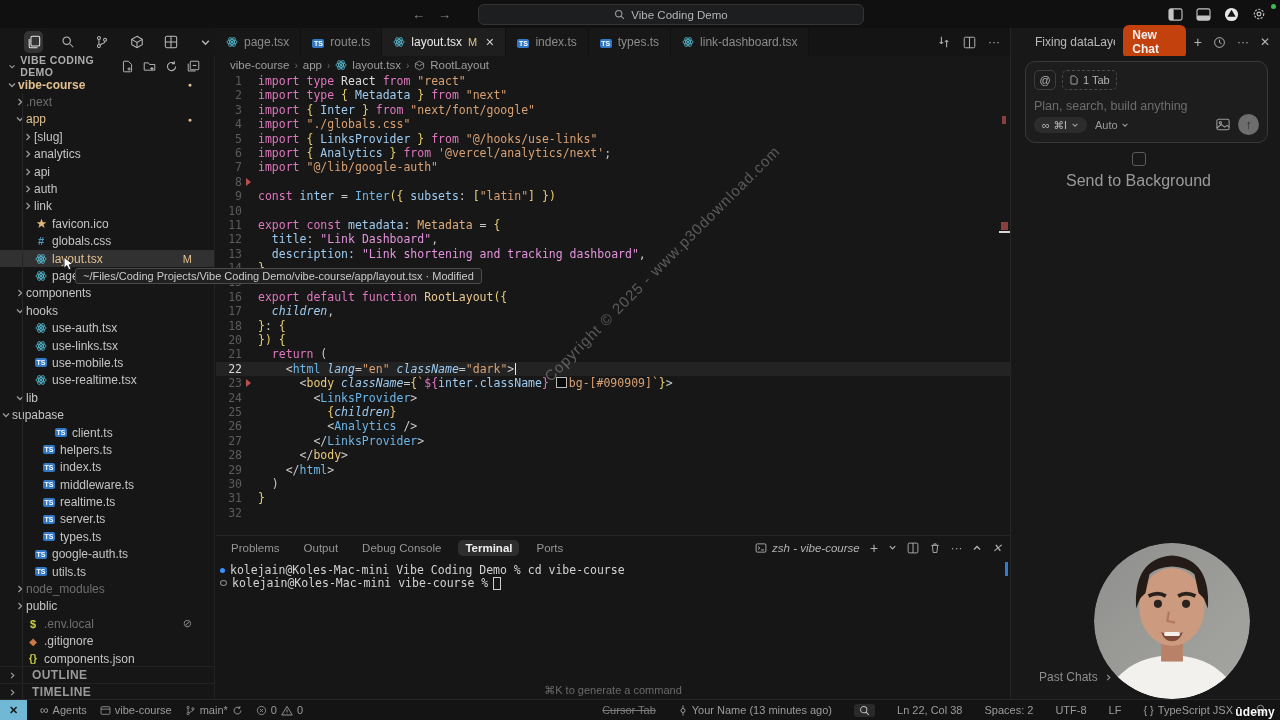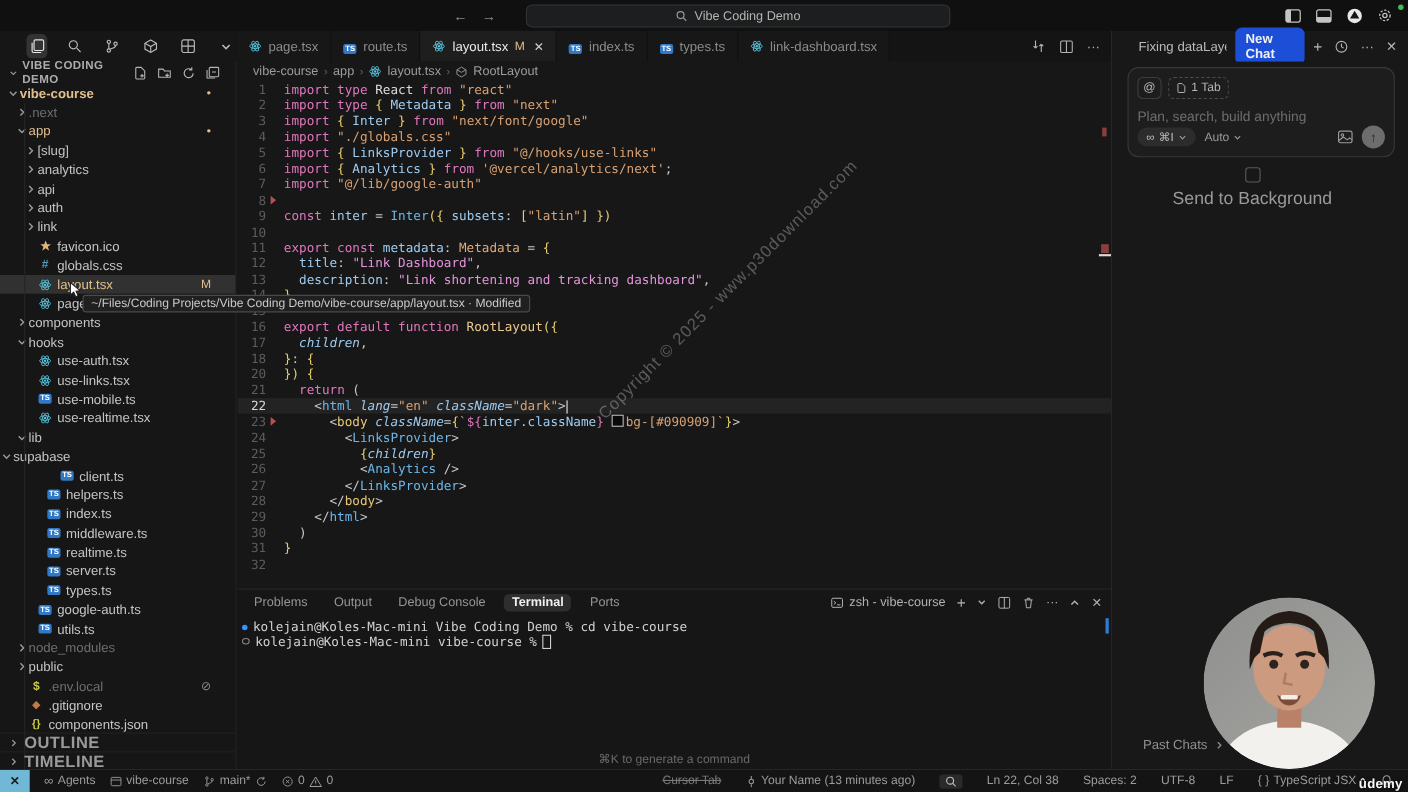--- a/index.html
+++ b/index.html
@@ -25,41 +25,41 @@
   .tab{display:flex;align-items:center;gap:6px;padding:0 11px;font-size:12px;color:#8c8c8c;background:#171717;border-right:1px solid #101010;}
   .tab.active{background:#1e1e1e;color:#eaeaea;}
   .tab .mod{color:#e2c08d;font-size:11px;}
   .tab .closex{color:#cccccc;font-size:11px;margin-left:2px;}
   .tab-actions{margin-left:auto;display:flex;align-items:center;gap:12px;padding-right:10px;color:#b3b3b3;}
 
   
   .chathead{position:absolute;top:28px;left:1010px;width:270px;height:28px;display:flex;align-items:center;gap:8px;
             padding:0 10px 0 24px;box-sizing:border-box;border-left:1px solid #262626;background:#181818;}
   .chathead .ctitle{color:#b9b9b9;font-size:12px;white-space:nowrap;overflow:hidden;max-width:96px;}
-  .newchat{background:#1d4ed8;color:#f0f0f0;font-weight:bold;font-size:12px;padding:3px 9px;border-radius:6px;}
+  .newchat{background:#c2410c;color:#f0f0f0;font-weight:bold;font-size:12px;padding:3px 9px;border-radius:6px;}
   .chathead .hicons{margin-left:auto;display:flex;gap:11px;align-items:center;color:#b5b5b5;}
 
   
   .sidebar{position:absolute;top:56px;left:0;width:215px;bottom:20px;background:#161616;border-right:1px solid #232323;box-sizing:border-box;}
   .exp-header{height:20px;display:flex;align-items:center;padding:0 14px 0 8px;color:#adadad;}
   .exp-title{font-size:10.5px;font-weight:bold;letter-spacing:.4px;display:flex;align-items:center;gap:4px;}
   .exp-icons{margin-left:auto;display:flex;gap:9px;color:#b5b5b5;}
   .tree{position:absolute;top:20px;left:0;right:0;}
   .trow{height:17.4px;display:flex;align-items:center;font-size:12px;color:#c5c5c5;position:relative;white-space:nowrap;}
   .trow.sel{background:#313131;}
   .trow.dim .lbl{color:#6e6e6e;}
   .trow.modc .lbl{color:#e2c08d;}
   .trow .chev{width:12px;display:inline-flex;justify-content:center;color:#9a9a9a;flex:0 0 12px;}
   .trow .ficon{width:14px;display:inline-flex;justify-content:center;margin-right:4px;flex:0 0 14px;font-size:10px;}
   .trow .badge{position:absolute;right:22px;font-size:11px;color:#e2c08d;}
   .trow .badge.gray{color:#8a8a8a;}
   .tree-guide{position:absolute;left:22px;top:38px;bottom:0;width:1px;background:#262626;}
   .bottom-secs{position:absolute;bottom:0;left:0;right:0;}
-  .sec{height:16px;display:flex;align-items:center;gap:5px;padding-left:8px;border-top:1px solid #222222;
-       font-size:15px;font-weight:bold;color:#9a9a9a;letter-spacing:.4px;}
+  .sec{height:16px;display:flex;align-items:center;gap:15px;padding-left:8px;border-top:1px solid #222222;
+       font-size:12px;font-weight:bold;color:#9a9a9a;letter-spacing:.4px;}
 
   
   .editor{position:absolute;top:56px;left:216px;width:794px;height:479px;background:#171717;}
   .breadcrumb{height:18px;display:flex;align-items:center;gap:5px;padding-left:14px;font-size:11.5px;color:#9d9d9d;}
   .breadcrumb .sep{color:#666;font-size:10px;}
   .code{position:relative;font-family:"DejaVu Sans Mono",monospace;font-size:11.5px;line-height:14.4px;}
   .crow{display:flex;height:14.4px;position:relative;}
   .crow.current{background:rgba(255,255,255,0.055);}
   .crow .ln{width:26px;text-align:right;color:#5c5c5c;flex:0 0 26px;}
   .crow.current .ln{color:#d8d8d8;}
@@ -79,21 +79,21 @@
 
   
   .tooltip{position:absolute;left:75px;top:268px;z-index:9;background:#202020;border:1px solid #4a4a4a;border-radius:3px;
            padding:1px 7px;font-size:11px;color:#c9c9c9;white-space:nowrap;}
 
   
   .panel{position:absolute;left:216px;top:535px;width:794px;bottom:20px;background:#161616;border-top:1px solid #262626;box-sizing:border-box;}
   .panel-head{height:23px;display:flex;align-items:center;gap:15px;padding:0 8px;}
   .ptab{font-size:11.5px;color:#969696;padding:2px 7px;border-radius:5px;}
   .ptab.active{background:#2e2e2e;color:#f0f0f0;font-weight:bold;}
-  .panel-right{margin-left:auto;display:flex;align-items:center;gap:10px;color:#b3b3b3;font-size:11.5px;}
+  .panel-right{margin-left:auto;display:flex;align-items:center;gap:10px;color:#b3b3b3;font-size:11.5px;font-style:italic;}
   .term{position:relative;padding:5px 0 0 4px;font-size:11.5px;line-height:12.8px;color:#d2d2d2;}
   .tline{display:flex;align-items:center;gap:5px;}
   .tdot{width:5px;height:5px;border-radius:50%;flex:0 0 5px;}
   .tdot.filled{background:#3794ff;}
   .tdot.hollow{border:1px solid #8a8a8a;width:4px;height:4px;background:transparent;}
   .tcursor{display:inline-block;width:6px;height:11px;border:1px solid #cfcfcf;vertical-align:-2px;}
   .term-hint{position:absolute;left:0;right:0;bottom:3px;text-align:center;color:#696969;font-size:11px;}
   .term-scroll{position:absolute;right:2px;top:26px;width:3px;height:14px;background:#3794ff;opacity:.8;}
 
   

